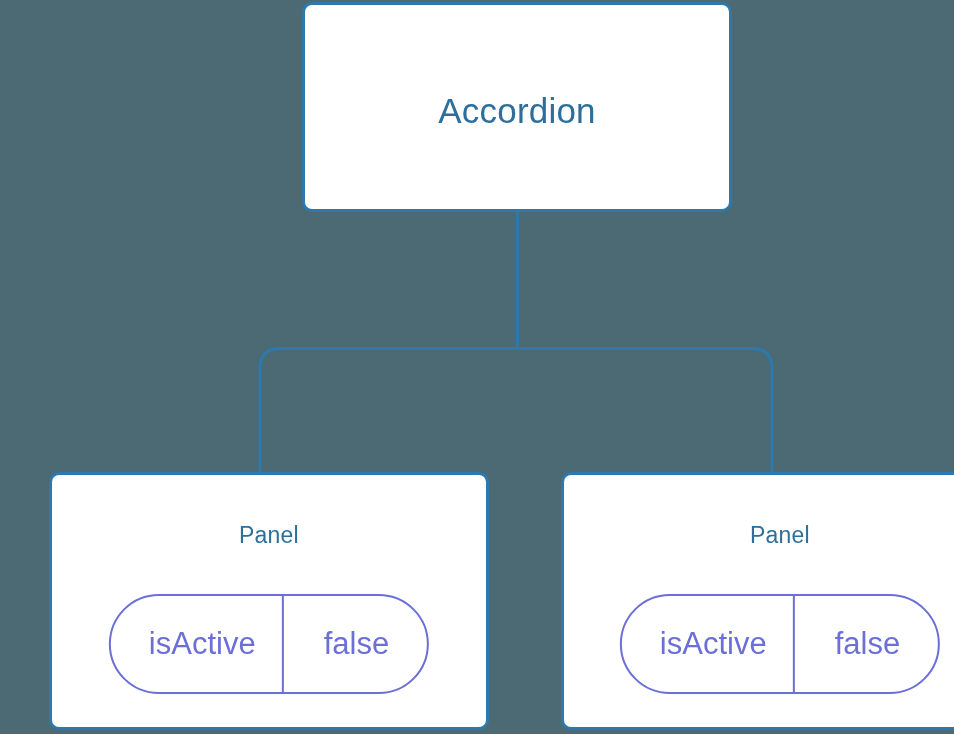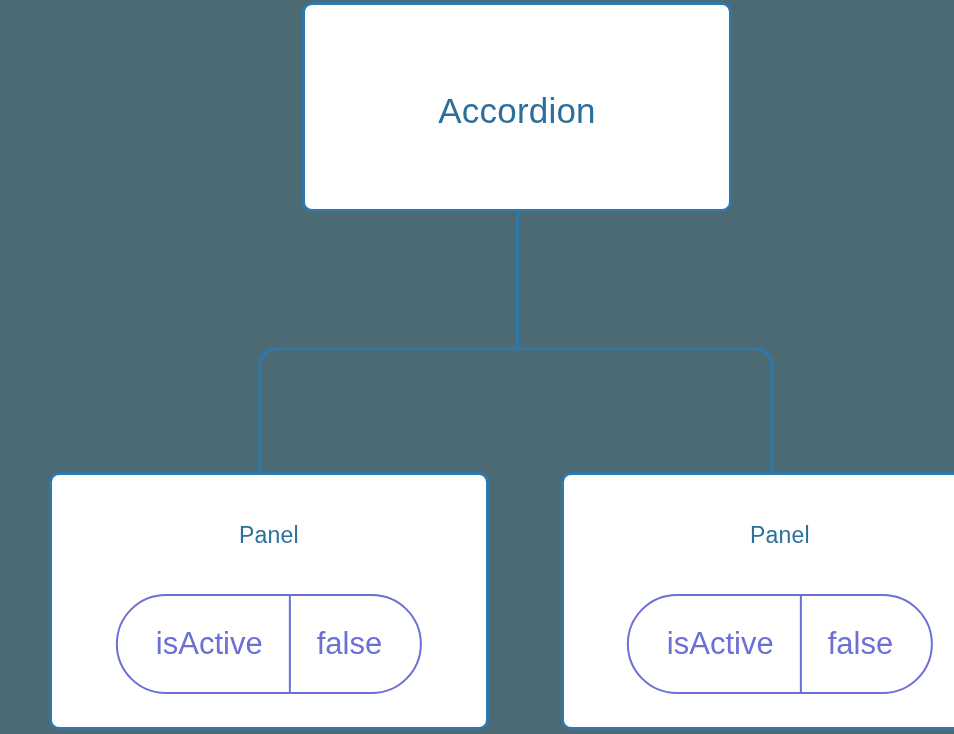--- a/index.html
+++ b/index.html
@@ -98,21 +98,21 @@
     align-items: center;
     justify-content: center;
     color: #6b6fd6;
     font-size: 31px;
     white-space: nowrap;
   }
   .pill-key {
     padding: 0 26px 0 38px;
   }
   .pill-val {
-    padding: 0 38px 0 26px;
+    padding: 0 38px 0 40px;
     border-left: 2px solid #6b6fd6;
   }
 </style>
 </head>
 <body>
 
 <div id="canvas">
 
   <svg id="connectors" viewBox="0 0 954 734" width="954" height="734" xmlns="http://www.w3.org/2000/svg">
 

